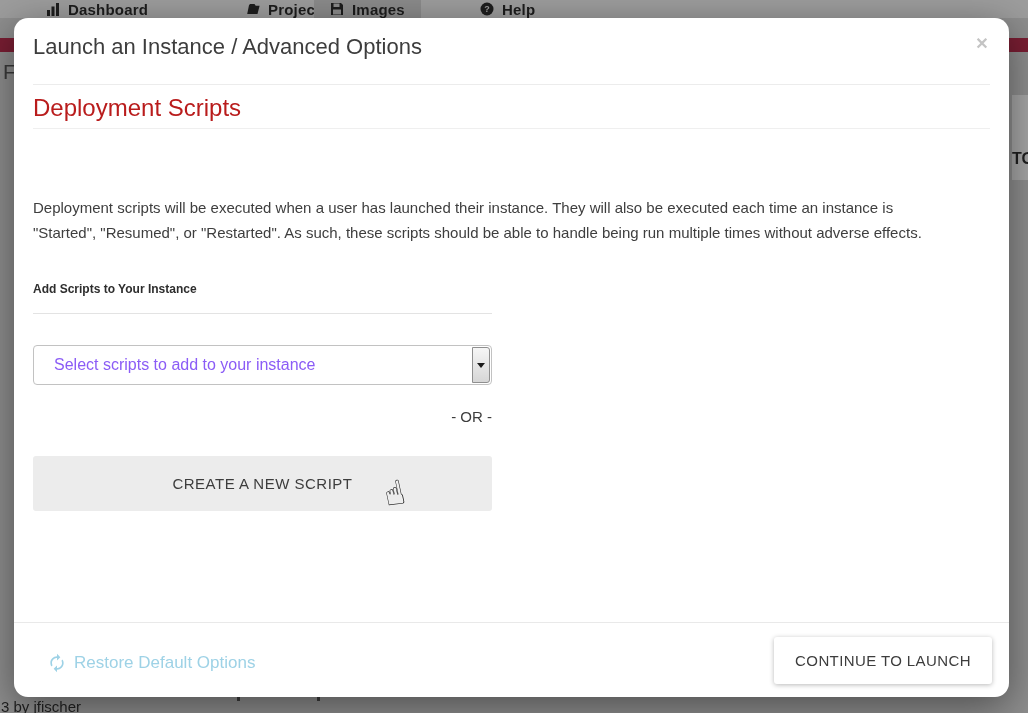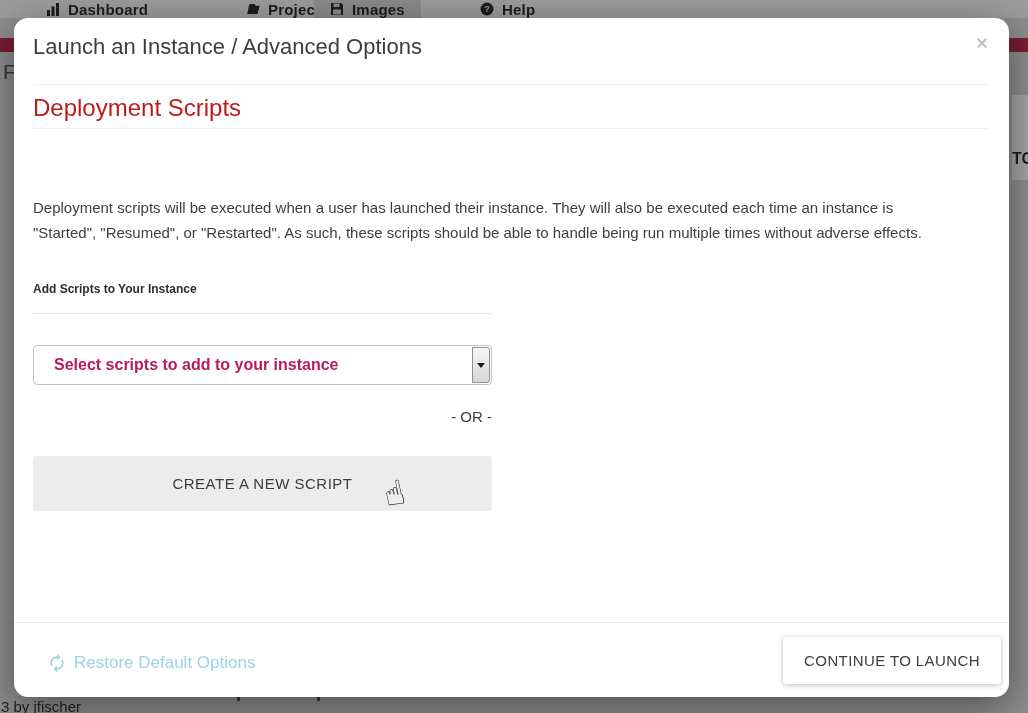--- a/index.html
+++ b/index.html
@@ -85,22 +85,22 @@
   }
   #col-header-left  { left:19px;  width:459px; }
   #col-header-right { left:517px; width:461px; }
 
   .script-select {
     position:absolute; left:19px; top:327px; width:459px; height:40px;
     background:#fff; border:1px solid #c2c2c2; border-radius:4px;
     display:flex; align-items:center; cursor:pointer;
   }
   .script-select .placeholder {
-    padding-left:20px; font-size:16px; color:#be185d;
-    white-space:nowrap; overflow:hidden;font-weight:bold;
+    padding-left:20px; font-size:16px; color:#8b5cf6;
+    white-space:nowrap; overflow:hidden;
   }
   .select-arrow-strip {
     position:absolute; right:1px; top:1px; bottom:1px; width:18px;
     background:linear-gradient(#f6f6f6,#d6d6d6);
     border:1px solid #8f8f8f; border-radius:0 3px 3px 0;
     display:flex; align-items:center; justify-content:center;
   }
   .select-arrow-strip .tri {
     width:0; height:0;
     border-left:4px solid transparent; border-right:4px solid transparent;
@@ -129,21 +129,20 @@
   }
   .restore-btn svg { width:20px; height:20px; }
 
   .continue-btn {
     position:absolute; left:760px; top:619px; width:218px; height:47px;
     background:#ffffff; border:none; border-radius:3px;
     box-shadow:0 1px 5px rgba(0,0,0,.28);
     font-family:"Liberation Sans", sans-serif;
     font-size:15px; font-weight:400; letter-spacing:.4px; color:#3d3d3d;
     cursor:pointer;
-    margin-left:9px;
   }
 
   
   .cursor-hand {
     position:absolute; left:384px; top:476px; z-index:20;
     font-size:34px; color:#111; line-height:1;
     transform:rotate(-12deg);
     font-family:"DejaVu Sans", sans-serif;
     text-shadow:0 0 2px #fff;
   }

